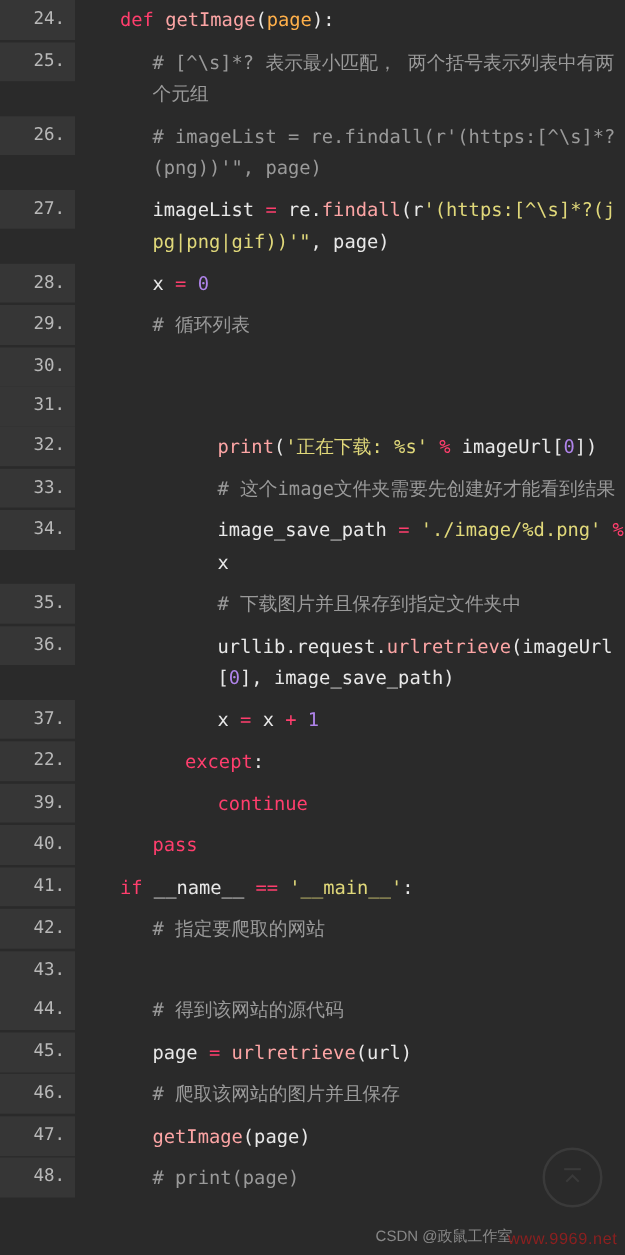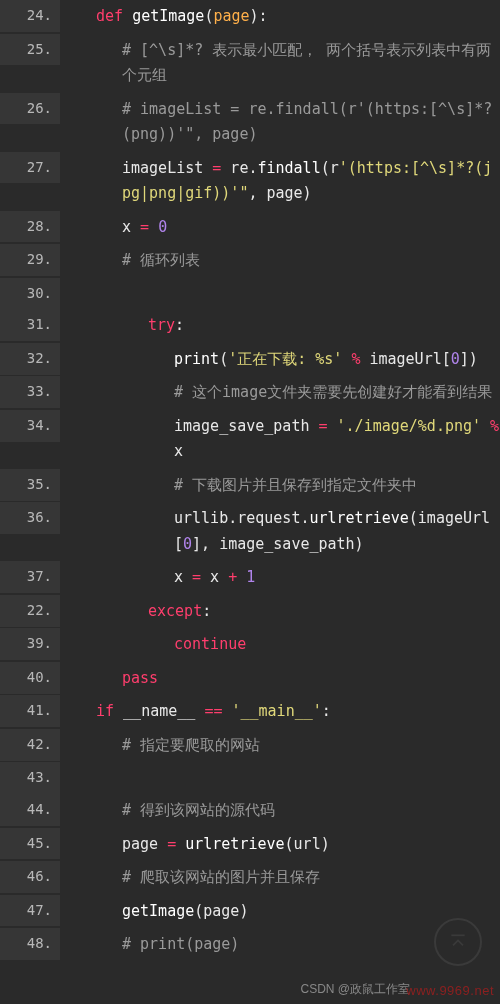--- a/index.html
+++ b/index.html
@@ -38,21 +38,21 @@
   .content {
     flex: 1;
     color: #e8e8e8;
     padding-left: 10px;
     padding-top: 4px;
     padding-bottom: 4px;
     white-space: normal;
     word-break: break-all;
   }
   .kw { color: #ff3e6d; }
-  .fn { color: #ffffff; }
+  .fn { color: #fca5a5; }
   .param { color: #ffb04a; }
   .cmt { color: #9a9a9a; }
   .str { color: #e0d87a; }
   .num { color: #b084eb; }
   .op { color: #ff3e6d; }
   .id { color: #e8e8e8; }
   .indent1 { padding-left: 36px; }
   .indent2 { padding-left: 62px; }
   .indent3 { padding-left: 88px; }
   .indent4 { padding-left: 114px; }
@@ -114,21 +114,20 @@
     </div>
     <div class="line">
       <div class="gutter">29.</div>
       <div class="content indent2"><span class="cmt"># 循环列表</span></div>
     </div>
     <div class="line">
       <div class="gutter">30.</div>
     </div>
     <div class="line">
       <div class="gutter">31.</div>
-      <div class="content indent3"><span class="kw">try</span><span class="id">:</span></div>
     </div>
     <div class="line">
       <div class="gutter">32.</div>
       <div class="content indent4"><span class="fn">print</span><span class="id">(</span><span class="str">'正在下载: %s'</span><span class="id"> </span><span class="op">%</span><span class="id"> imageUrl[</span><span class="num">0</span><span class="id">])</span></div>
     </div>
     <div class="line">
       <div class="gutter">33.</div>
       <div class="content indent4"><span class="cmt"># 这个image文件夹需要先创建好才能看到结果</span></div>
     </div>
     <div class="line">

